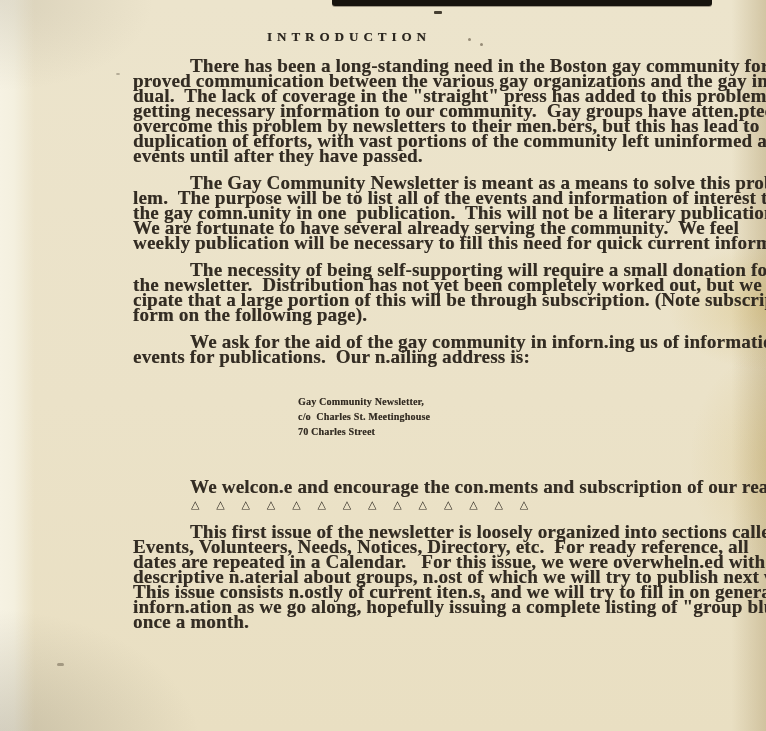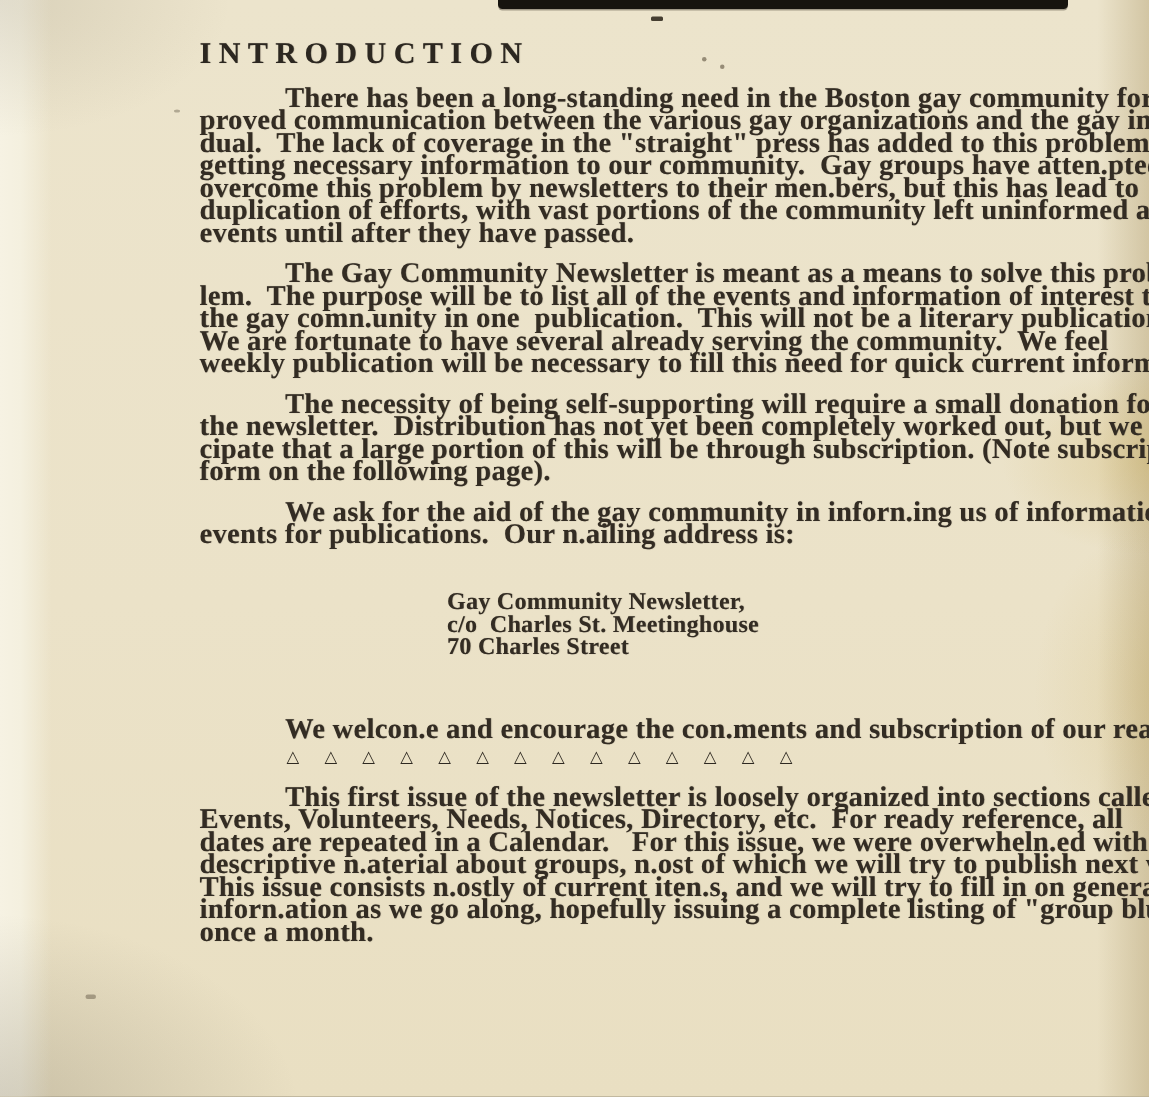--- a/index.html
+++ b/index.html
@@ -28,33 +28,33 @@
   }
   .dash-mark{position:absolute;top:11px;left:434px;width:8px;height:3px;background:#453e31;border-radius:1px;}
   .speck{position:absolute;background:rgba(80,68,50,.55);border-radius:50%;}
   .speck.s1{left:468px;top:38px;width:3px;height:3px;}
   .speck.s2{left:480px;top:43px;width:3px;height:3px;}
   .speck.s3{left:116px;top:73px;width:4px;height:2px;background:rgba(90,80,62,.4);}
   .speck.s4{left:57px;top:663px;width:7px;height:3px;background:rgba(90,80,62,.45);border-radius:2px;}
 
   .content{position:absolute;left:133px;top:28px;width:586px;}
   .title{
-    margin:0;width:432px;
-    font-size:20px;line-height:17px;letter-spacing:5px;
+    margin:0;width:432px;text-align:center;
+    font-size:13px;line-height:17px;letter-spacing:5px;
     font-weight:bold;color:#2c2720;
   }
   .para{
     margin:12px 0 0 0;
     white-space:pre;
     font-size:19px;line-height:15px;letter-spacing:0.2px;
     text-indent:57px;
   }
   .para.first{margin-top:13px;}
   .underline{text-underline-offset:2px;text-align:right;}
-  .address{margin:0 0 0 165px;white-space:pre;font-size:16px;line-height:15px;letter-spacing:0.2px;}
+  .address{margin:0 0 0 165px;white-space:pre;font-size:10px;line-height:15px;letter-spacing:0.2px;}
   .addr-last .phone{margin-left:58px;}
   .welcome{margin-top:10px;}
   .triangles{
     margin:4px 0 0 58px;
     font-family:"DejaVu Sans","Liberation Sans",sans-serif;
     font-size:11px;line-height:14px;word-spacing:13px;
     color:#2e2921;text-shadow:none;font-weight:bold;
   }
 </style>
 </head>

